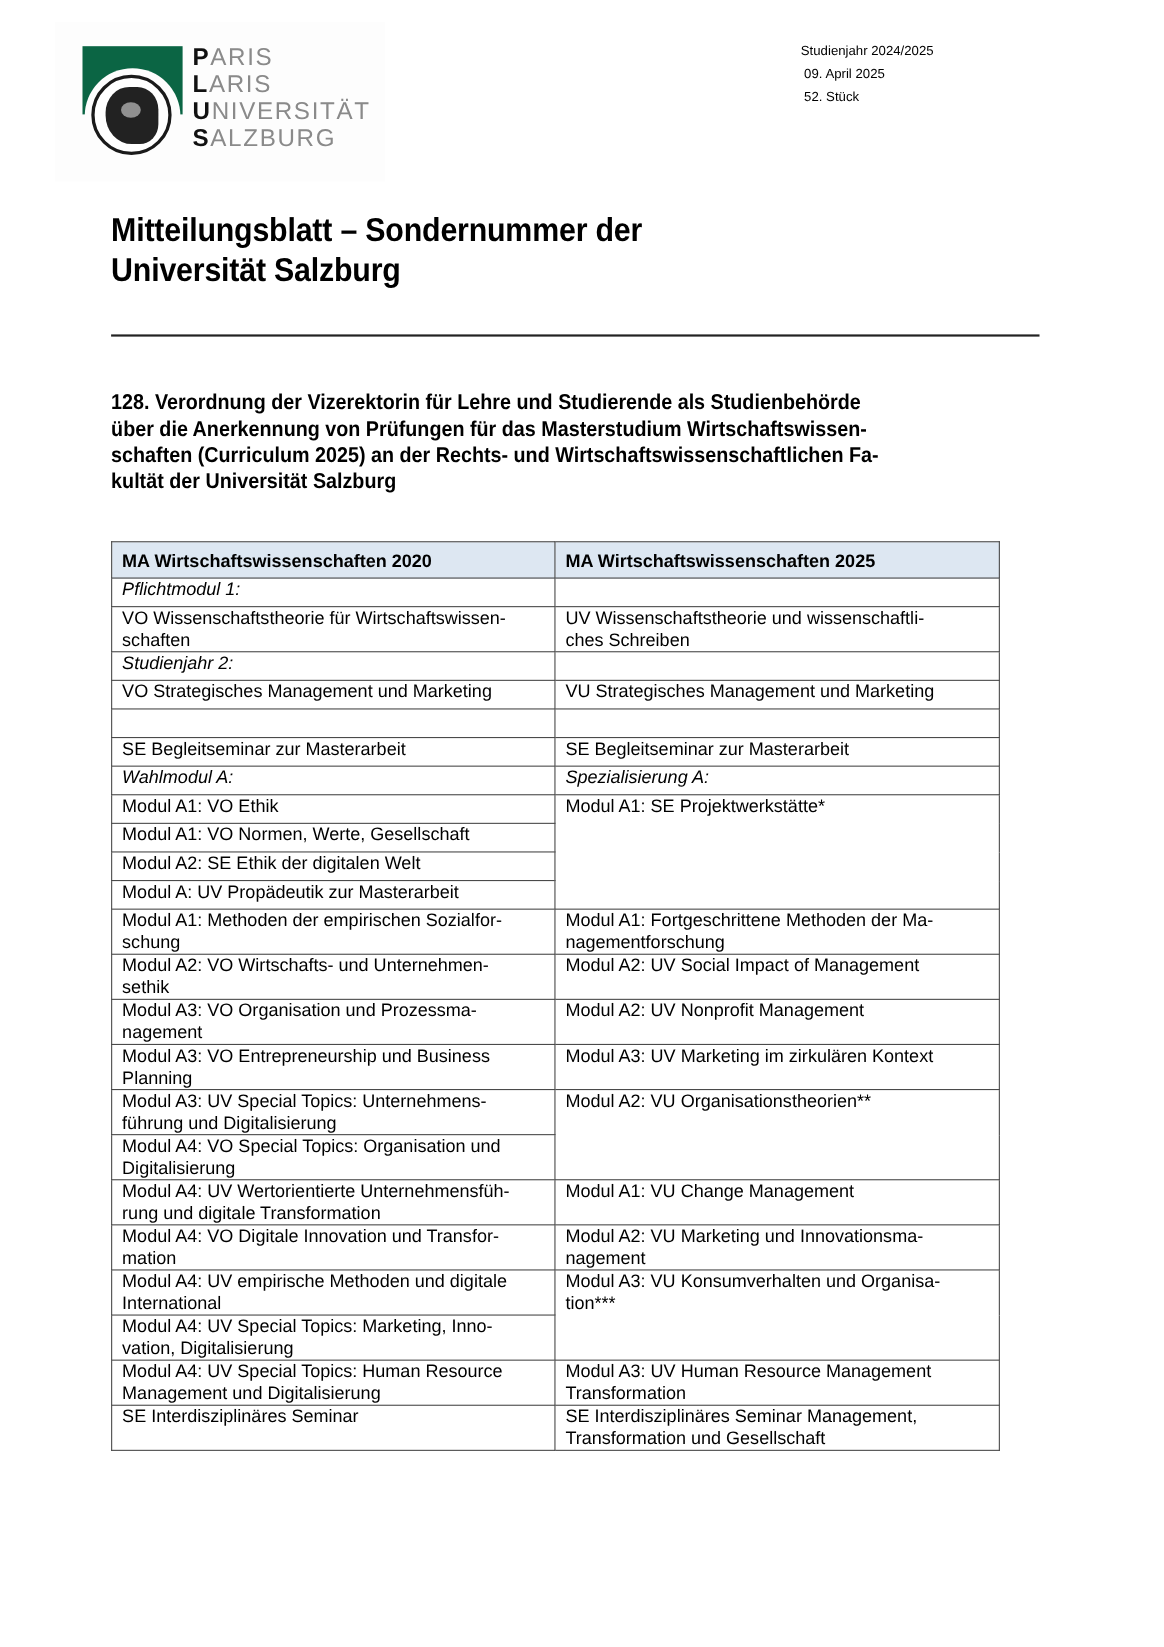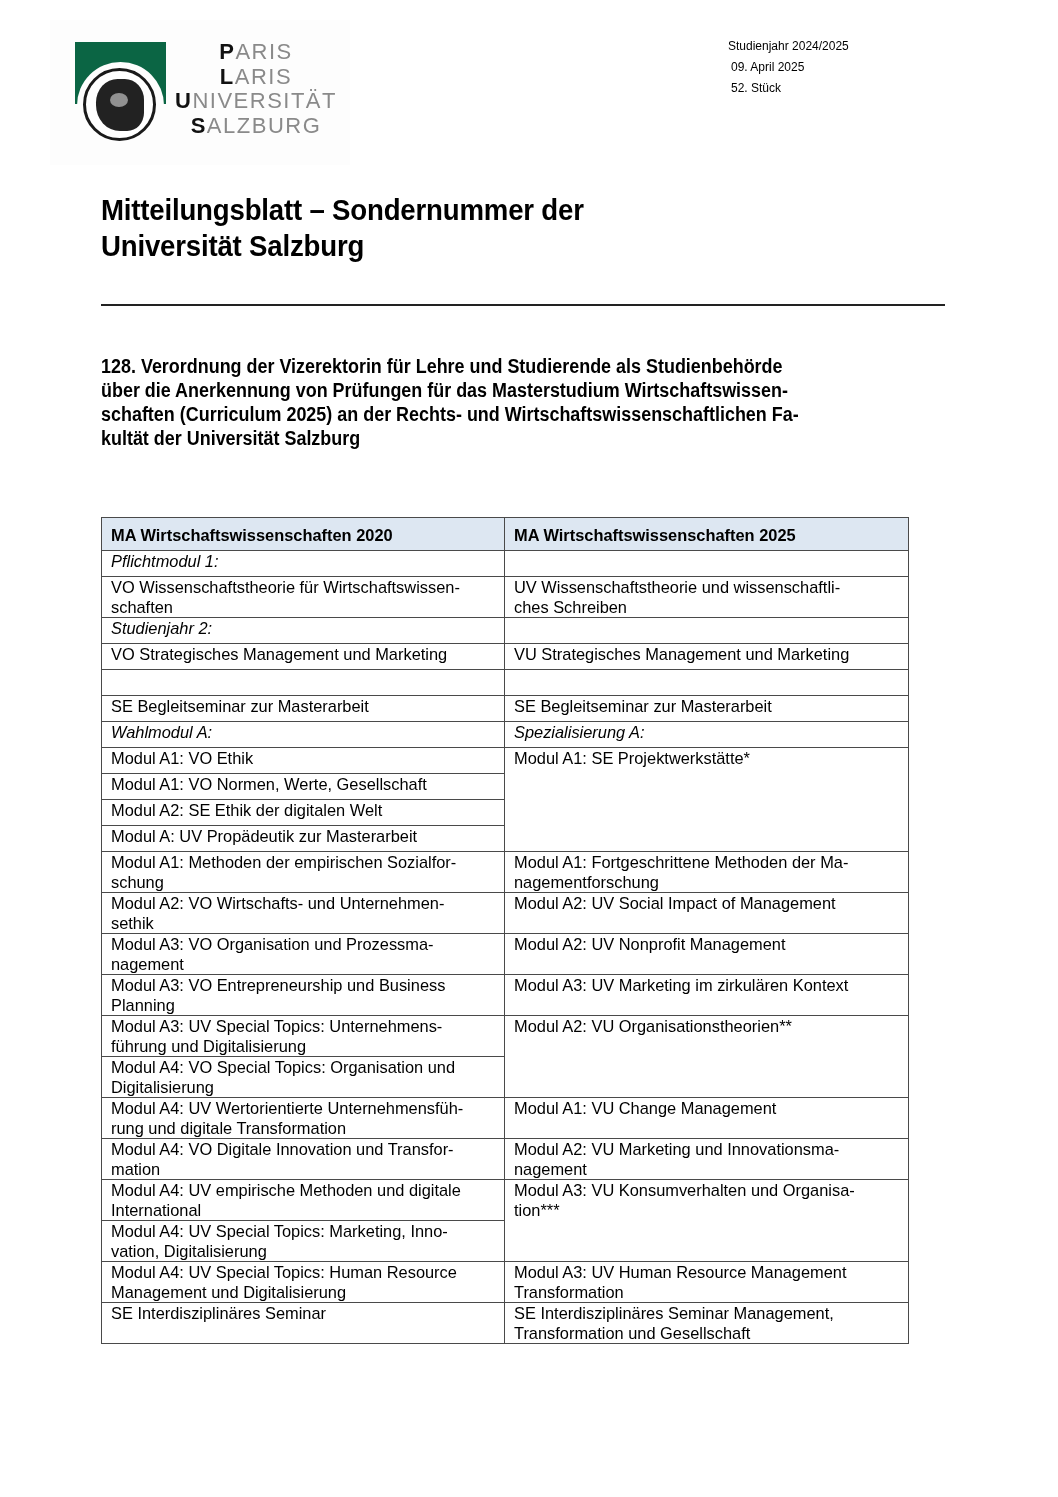--- a/index.html
+++ b/index.html
@@ -9,35 +9,35 @@
   .logo { position: absolute; left: 50px; top: 20px; width: 300px; height: 145px; background: #fdfdfd; }
   .logo-green { position: absolute; left: 25px; top: 22px; width: 91px; height: 62px; background: #0b6544; }
   .logo-arch { position: absolute; left: 27px; top: 42px; width: 87px; height: 87px; border-radius: 50%; background: #fdfdfd; }
   .logo-seal { position: absolute; left: 33px; top: 48px; width: 73px; height: 73px; border-radius: 50%;
                background: #fff; border: 3px solid #1a1a1a; box-sizing: border-box; }
   .logo-seal-inner { position: absolute; left: 10px; top: 8px; width: 48px; height: 52px;
                      background: #222; border-radius: 45% 40% 35% 50%; }
   .logo-seal-inner::after { content: ""; position: absolute; left: 14px; top: 14px; width: 18px; height: 14px;
                             border-radius: 50%; background: #fff; opacity: .5; }
   .logo-text { position: absolute; left: 125px; top: 20px; font-size: 22px; line-height: 24.5px;
-               letter-spacing: 1.5px; color: #8a8a8a; text-align: center; }
+               letter-spacing: 1.5px; color: #8a8a8a; }
   .logo-text b { color: #111; }
 
   .meta { position: absolute; left: 728px; top: 36px; font-size: 12px; line-height: 21px; }
   .meta div:nth-child(2), .meta div:nth-child(3) { padding-left: 3px; }
 
   .title { position: absolute; left: 101px; top: 192px; font-size: 30px; line-height: 36px; font-weight: bold;
            transform: scaleX(0.92); transform-origin: left top; letter-spacing: -0.2px; }
 
   .rule { position: absolute; left: 101px; top: 304px; width: 844px; height: 2px; background: #222; }
 
   .subject { position: absolute; left: 101px; top: 354px; width: 900px; font-size: 19.5px; line-height: 24px; font-weight: bold;
              transform: scaleX(0.92); transform-origin: left top; }
 
-  table.cmp { position: absolute; left: 101px; top: 517px; width: 807px; border-collapse: collapse;
+  table.cmp { position: absolute; left: 101px; top: 492px; width: 807px; border-collapse: collapse;
               font-size: 16.4px; table-layout: fixed; border-radius: 30px; }
   table.cmp col.c1 { width: 403px; }
   table.cmp col.c2 { width: 404px; }
   table.cmp th, table.cmp td { border: 1.5px solid #4a4a4a; padding: 0 8px 0 9px; vertical-align: top;
                                text-align: left; line-height: 20px; }
   table.cmp th { background: #dde7f2; font-weight: bold; height: 30px; vertical-align: middle; padding-top: 2px; }
   table.cmp td.i { font-style: italic; }
   tr.h1 td { height: 25px; }
   tr.h2 td { height: 40px; }
 </style>

